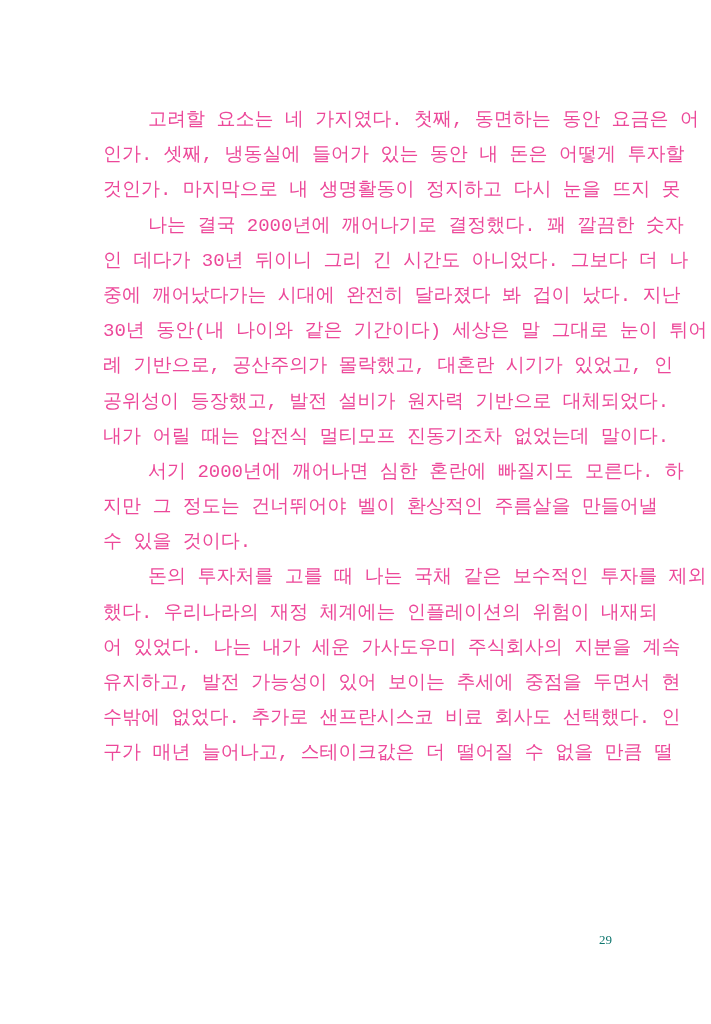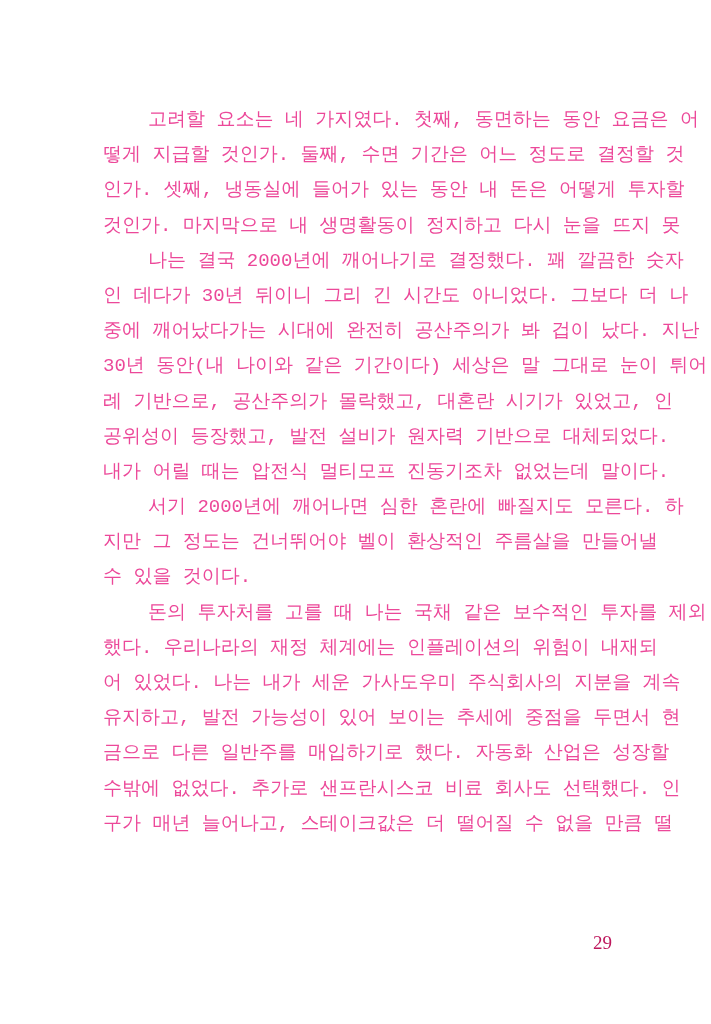--- a/index.html
+++ b/index.html
@@ -43,52 +43,50 @@
     }
     .line.last {
       text-align-last: left;
     }
     .page-number {
       position: absolute;
       left: 582px;
       top: 932px;
       width: 30px;
       font-family: "Liberation Serif", "DejaVu Serif", serif;
-      font-size: 19px;
-      color: #be185d;
+      font-size: 13px;
+      color: #0f766e;
       text-align: right;
     }
   </style>
 </head>
 <body>
 
 <div class="page">
   <div class="text-block">
 
     <span class="line indent">고려할 요소는 네 가지였다. 첫째, 동면하는 동안 요금은 어</span>
-    <span class="line">떻게 지급할 것인가. 둘째, 수면 기간은 어느 정도로 결정할 것</span>
     <span class="line">인가. 셋째, 냉동실에 들어가 있는 동안 내 돈은 어떻게 투자할</span>
     <span class="line">것인가. 마지막으로 내 생명활동이 정지하고 다시 눈을 뜨지 못</span>
 
     <span class="line indent">나는 결국 2000년에 깨어나기로 결정했다. 꽤 깔끔한 숫자</span>
     <span class="line">인 데다가 30년 뒤이니 그리 긴 시간도 아니었다. 그보다 더 나</span>
-    <span class="line">중에 깨어났다가는 시대에 완전히 공산주의가 봐 겁이 났다. 지난</span>
+    <span class="line">중에 깨어났다가는 시대에 완전히 달라졌다 봐 겁이 났다. 지난</span>
     <span class="line">30년 동안(내 나이와 같은 기간이다) 세상은 말 그대로 눈이 튀어</span>
     <span class="line">례 기반으로, 공산주의가 몰락했고, 대혼란 시기가 있었고, 인</span>
     <span class="line">공위성이 등장했고, 발전 설비가 원자력 기반으로 대체되었다.</span>
     <span class="line">내가 어릴 때는 압전식 멀티모프 진동기조차 없었는데 말이다.</span>
 
     <span class="line indent">서기 2000년에 깨어나면 심한 혼란에 빠질지도 모른다. 하</span>
     <span class="line">지만 그 정도는 건너뛰어야 벨이 환상적인 주름살을 만들어낼</span>
     <span class="line last">수 있을 것이다.</span>
 
     <span class="line indent">돈의 투자처를 고를 때 나는 국채 같은 보수적인 투자를 제외</span>
     <span class="line">했다. 우리나라의 재정 체계에는 인플레이션의 위험이 내재되</span>
     <span class="line">어 있었다. 나는 내가 세운 가사도우미 주식회사의 지분을 계속</span>
     <span class="line">유지하고, 발전 가능성이 있어 보이는 추세에 중점을 두면서 현</span>
-    <span class="line">금으로 다른 일반주를 매입하기로 했다. 자동화 산업은 성장할</span>
     <span class="line">수밖에 없었다. 추가로 샌프란시스코 비료 회사도 선택했다. 인</span>
     <span class="line">구가 매년 늘어나고, 스테이크값은 더 떨어질 수 없을 만큼 떨</span>
 
   </div>
 
   <div class="page-number">29</div>
 </div>
 
 </body></html>

